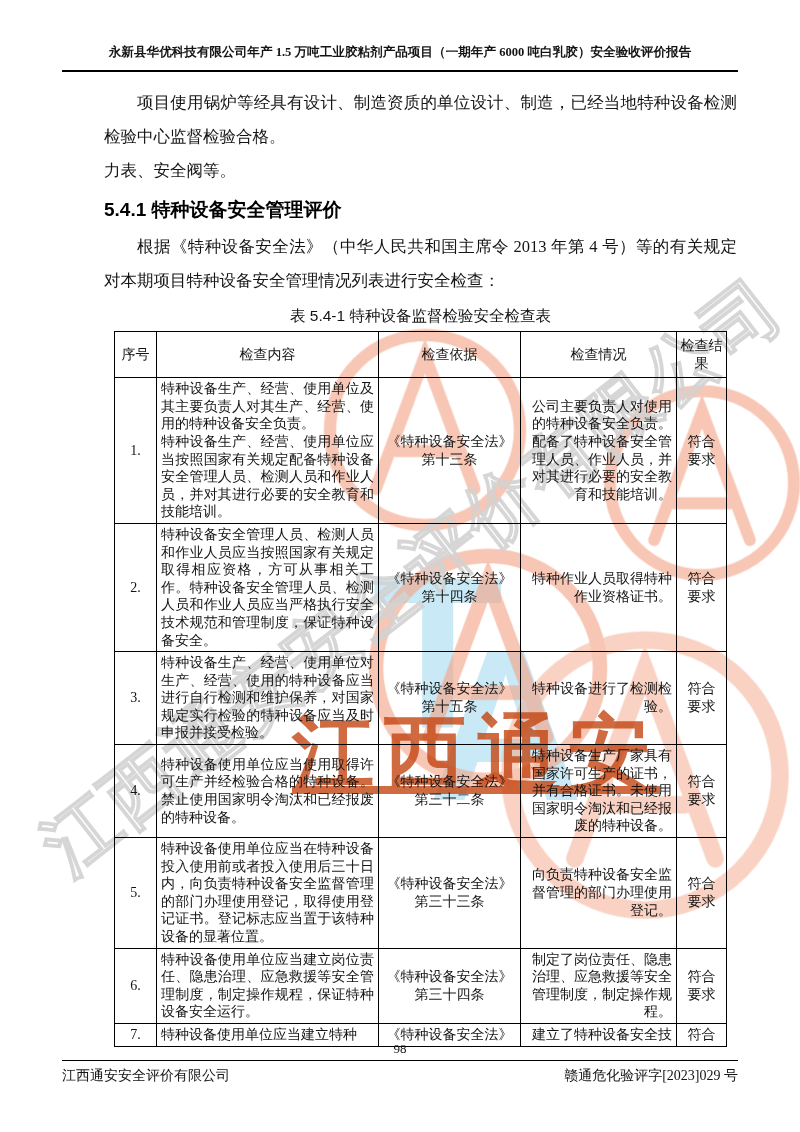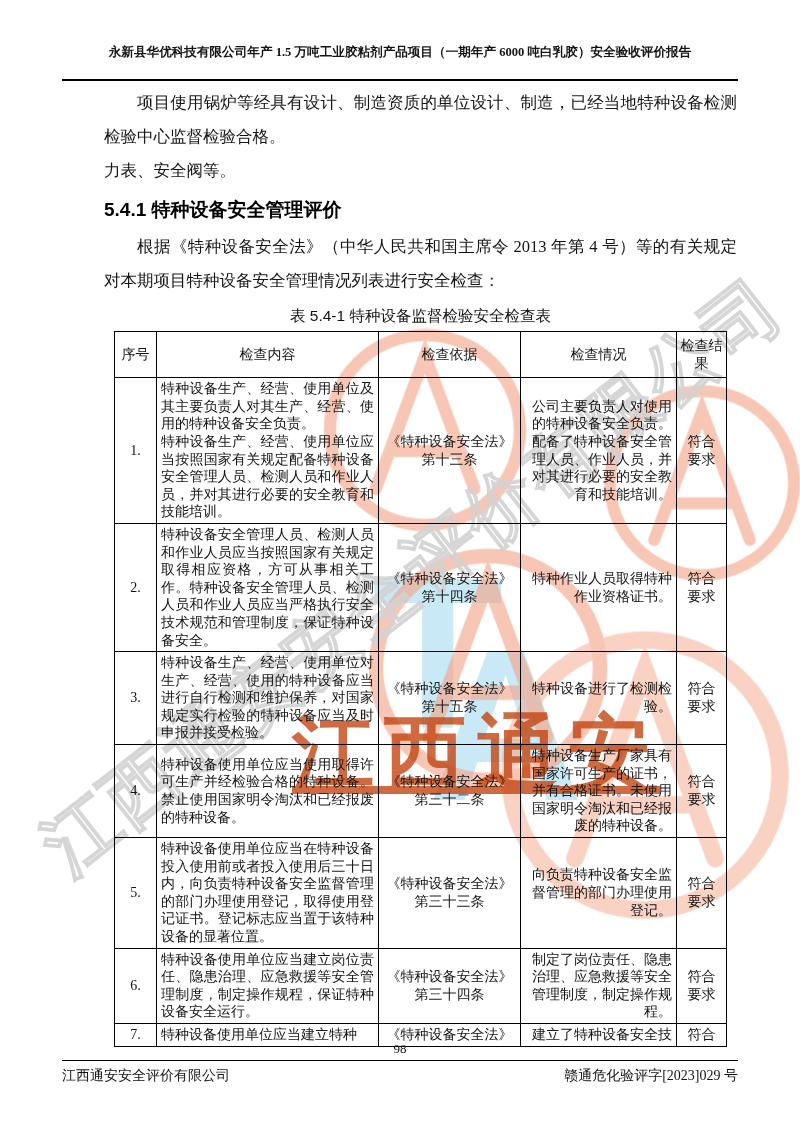--- a/index.html
+++ b/index.html
@@ -27,21 +27,21 @@
     position:absolute;left:292px;top:712px;white-space:nowrap;
     font-family:"Liberation Sans",sans-serif;font-weight:900;
     font-size:82px;letter-spacing:10px;line-height:1;
     color:#c2410c;opacity:.78;text-decoration:underline;
   }
   .wm-rings{position:absolute;left:0;top:0;}
   
   .page-header{
     position:absolute;top:44px;left:62px;width:676px;z-index:1;
     text-align:center;font-size:12.6px;font-weight:600;
-    padding-bottom:17px;border-bottom:2px solid #000;line-height:1.4;
+    padding-bottom:8px;border-bottom:2px solid #000;line-height:1.4;
   }
   .content{position:absolute;top:86px;left:104px;width:633px;z-index:1;}
   .body-para{margin:0;font-size:16.5px;line-height:34px;text-align:justify;}
   .indent{text-indent:2em;}
   .section-heading{
     margin:10px 0 8px 0;font-family:"Liberation Sans",sans-serif;
     font-size:19px;font-weight:bold;line-height:24px;color:#000;
   }
   .table-title{
     margin:8px 0 4px 0;text-align:center;

